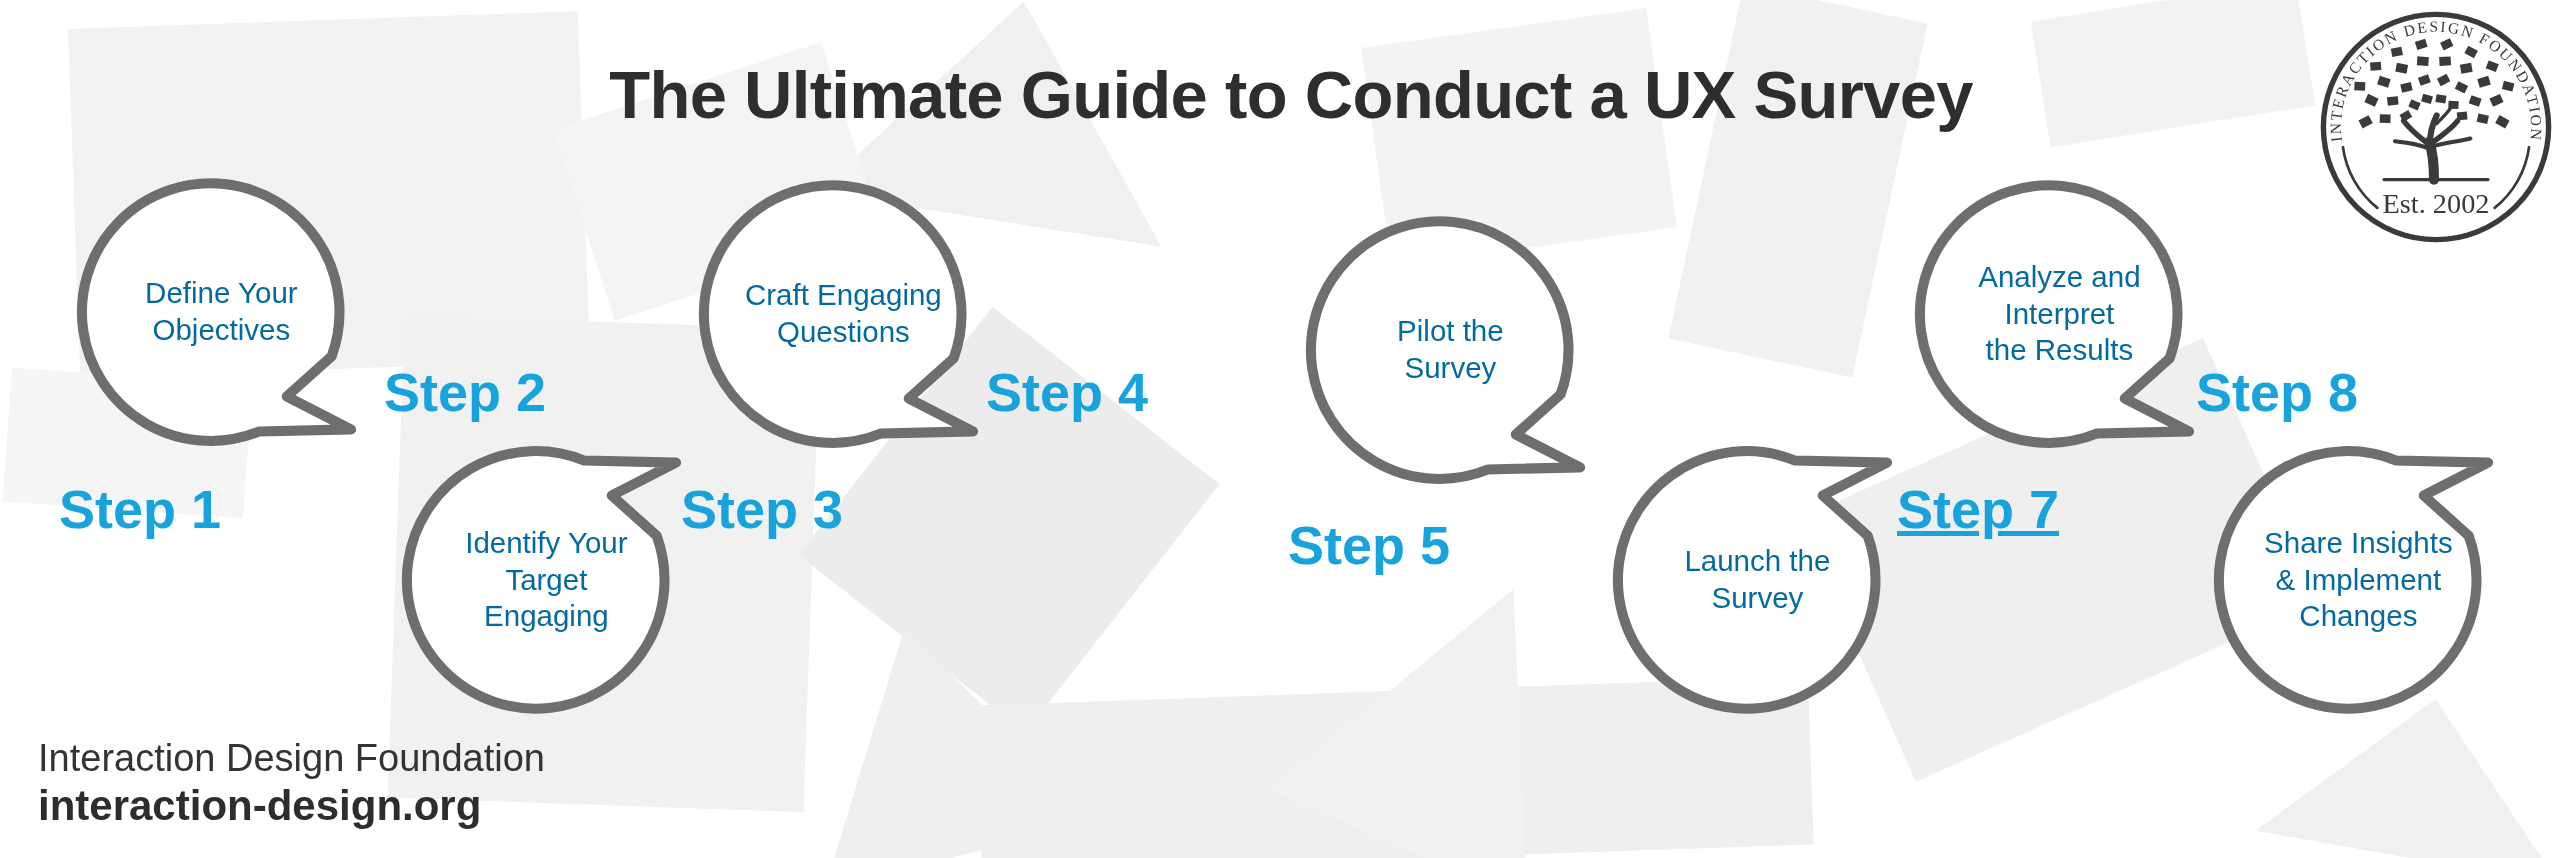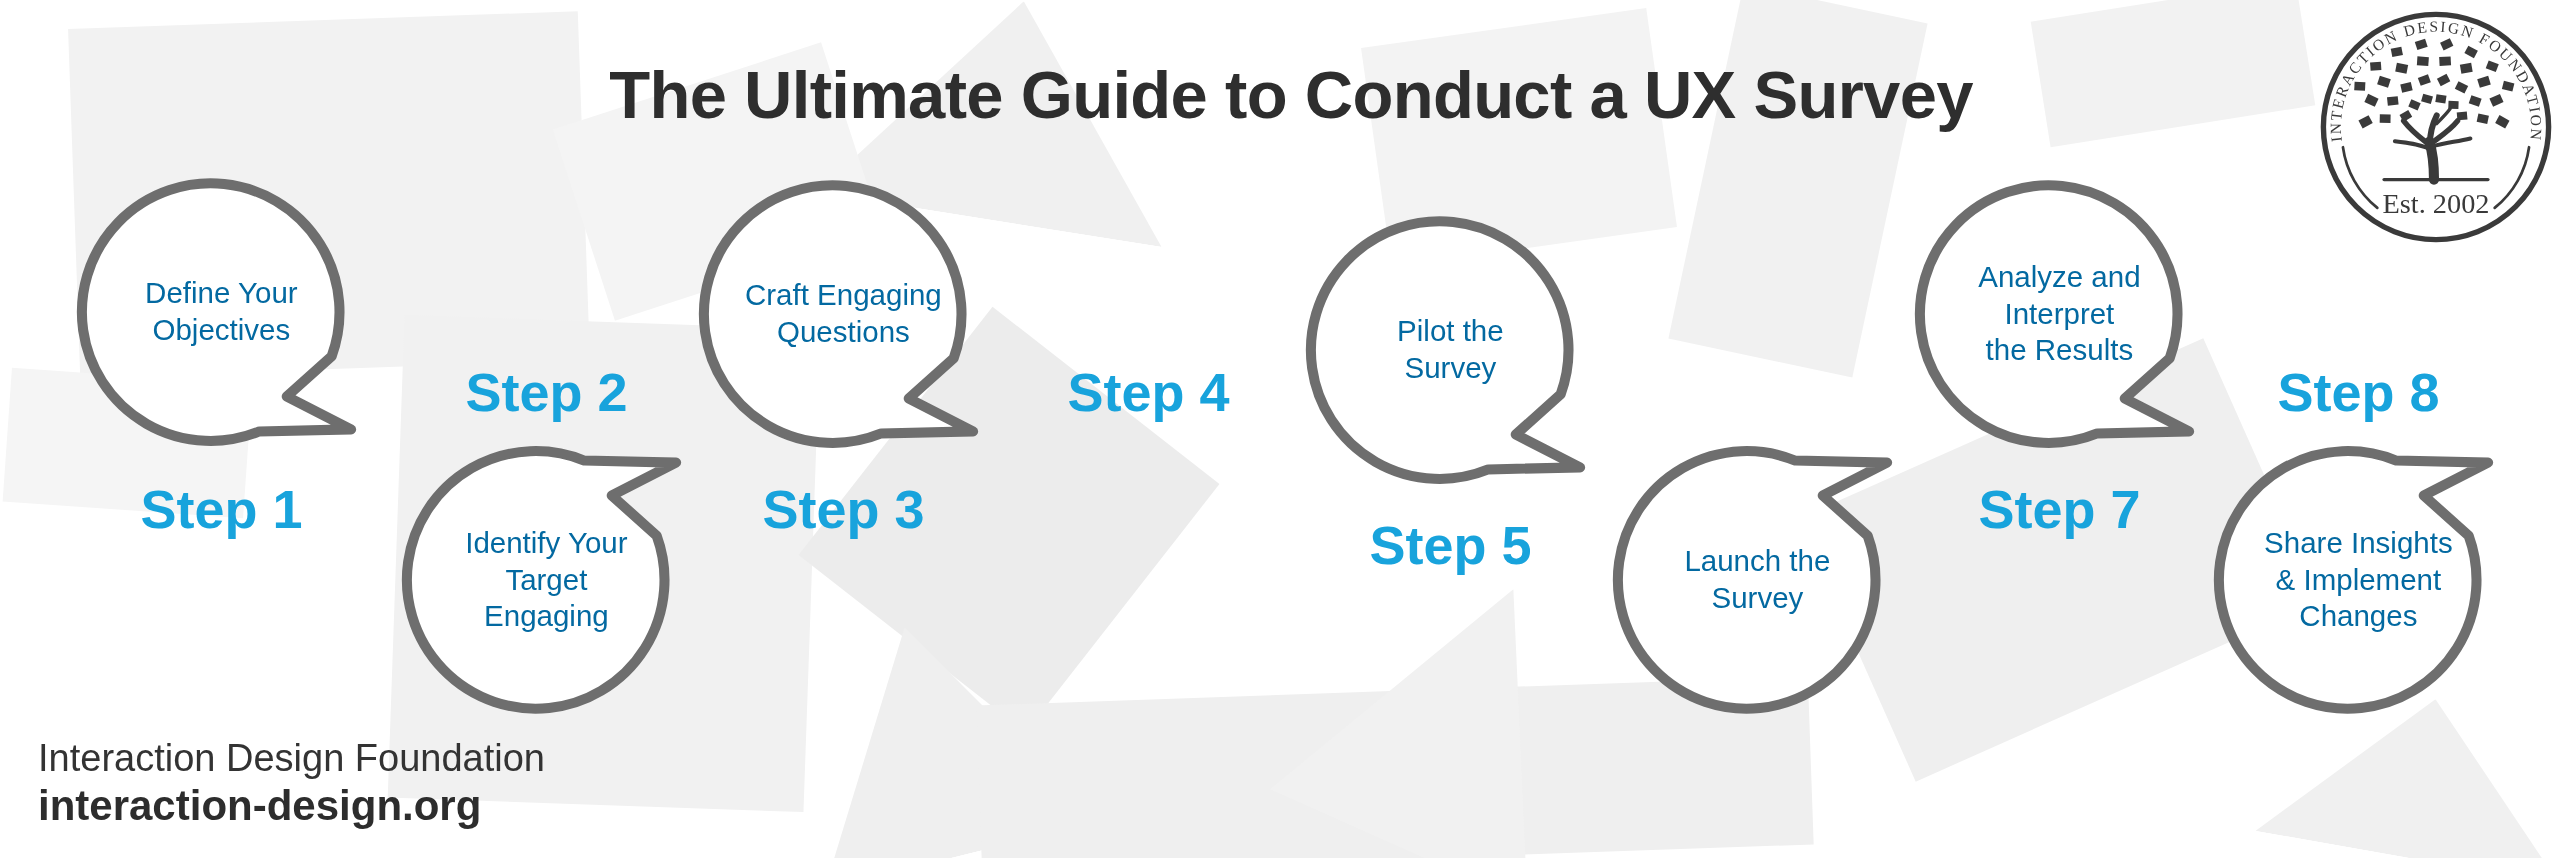--- a/index.html
+++ b/index.html
@@ -29,21 +29,21 @@
 
   
   .steps-layer{position:absolute;inset:0;z-index:2;}
   .step{position:absolute;top:0;width:349px;height:859px;}
   .bubble{position:absolute;width:322px;height:322px;left:13.4px;}
   .bubble svg{display:block;width:322px;height:322px;}
   .bubble.flip svg{transform:scaleY(-1);}
   .bubble-text{position:absolute;left:32px;top:32px;width:258px;height:258px;
                display:flex;flex-direction:column;align-items:center;justify-content:center;
                text-align:center;font-size:29.5px;font-weight:400;color:#0369a1;line-height:1.24;}
-  .step-label{position:absolute;left:0;width:349px;text-align:center;
+  .step-label{position:absolute;left:12px;width:349px;text-align:left;
               font-size:54px;font-weight:700;color:var(--accent,#18A3DC);}
   .footer-org{position:absolute;left:38px;top:737px;z-index:3;font-size:38px;font-weight:400;color:#333333;white-space:nowrap;}
   .footer-url{position:absolute;left:38px;top:782px;z-index:3;font-size:42px;font-weight:700;color:#2d2d2d;white-space:nowrap;}
 
   
   .logo{position:absolute;z-index:3;left:2318px;top:9.4px;width:236px;height:236px;}
 </style>
 </head>
 <body>
 
@@ -197,21 +197,21 @@
     <div class="bubble" style="top: 153px;">
       <svg viewBox="0 0 480 480">
         <path d="M 405 306 A 192 192 0 1 0 297 418 L 434 415 L 338 366 Z" fill="#ffffff" stroke="#6e6e6e" stroke-width="15" stroke-linejoin="round" stroke-linecap="round"></path>
       </svg>
       <div class="bubble-text">
             <div>Analyze and</div>
             <div>Interpret</div>
             <div>the Results</div>
           </div>
     </div>
-    <div class="step-label" style="top: 478px;">Step 7</div>
+    <div class="step-label" style="top: 478px; text-decoration: underline;">Step 7</div>
   </div>
 
   <div class="step" style="left: 2184px;">
     <div class="bubble flip" style="top: 419px;">
       <svg viewBox="0 0 480 480">
         <path d="M 405 306 A 192 192 0 1 0 297 418 L 434 415 L 338 366 Z" fill="#ffffff" stroke="#6e6e6e" stroke-width="15" stroke-linejoin="round" stroke-linecap="round"></path>
       </svg>
       <div class="bubble-text">
             <div>Share Insights</div>
             <div>&amp; Implement</div>

